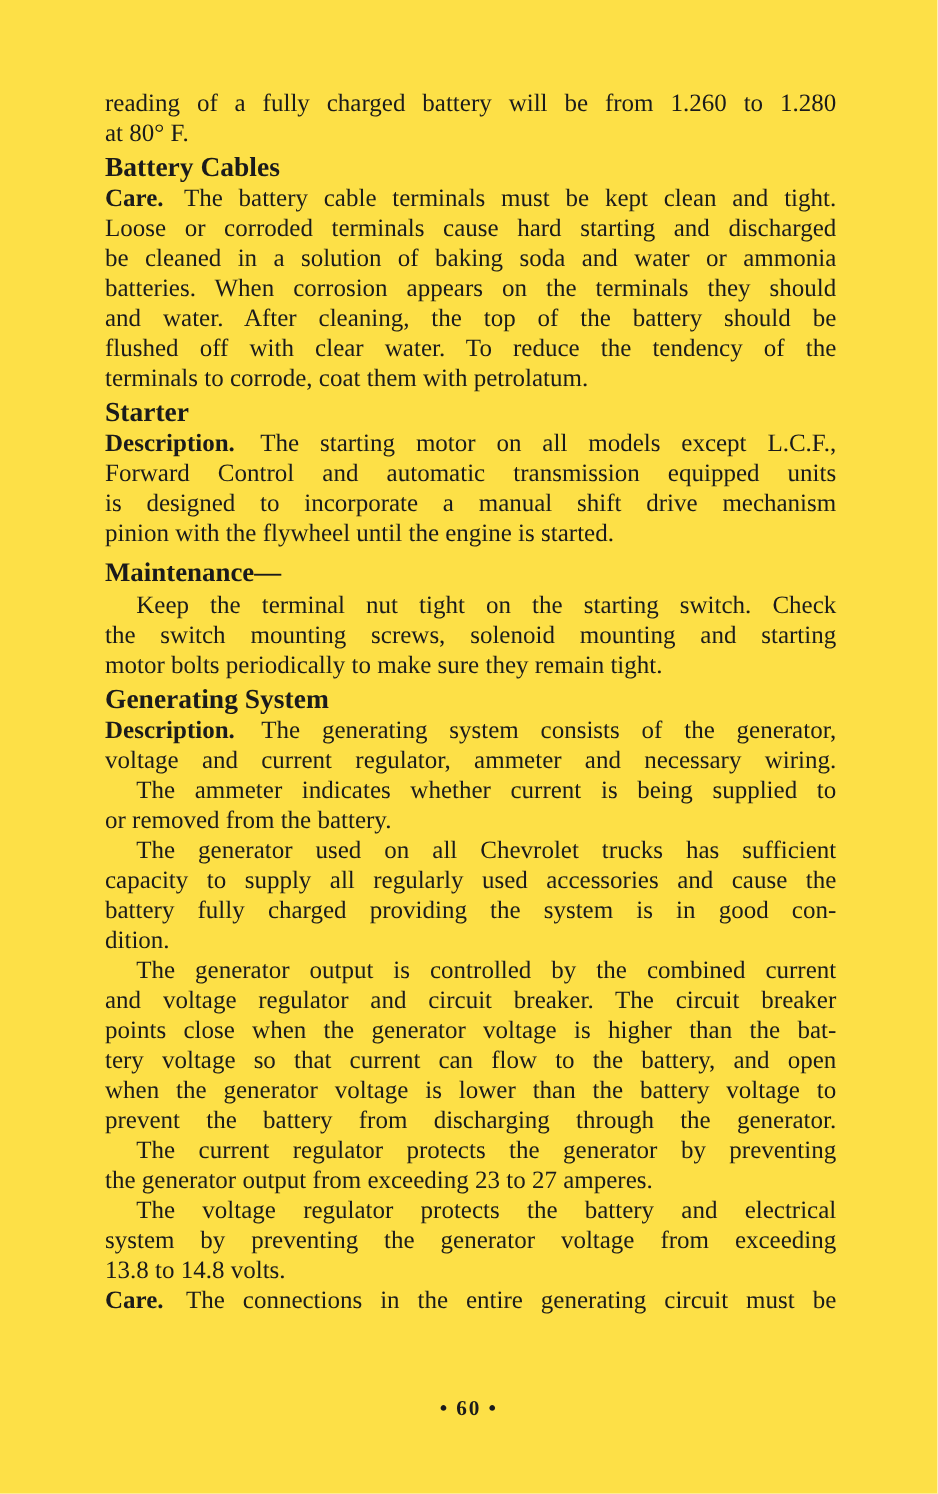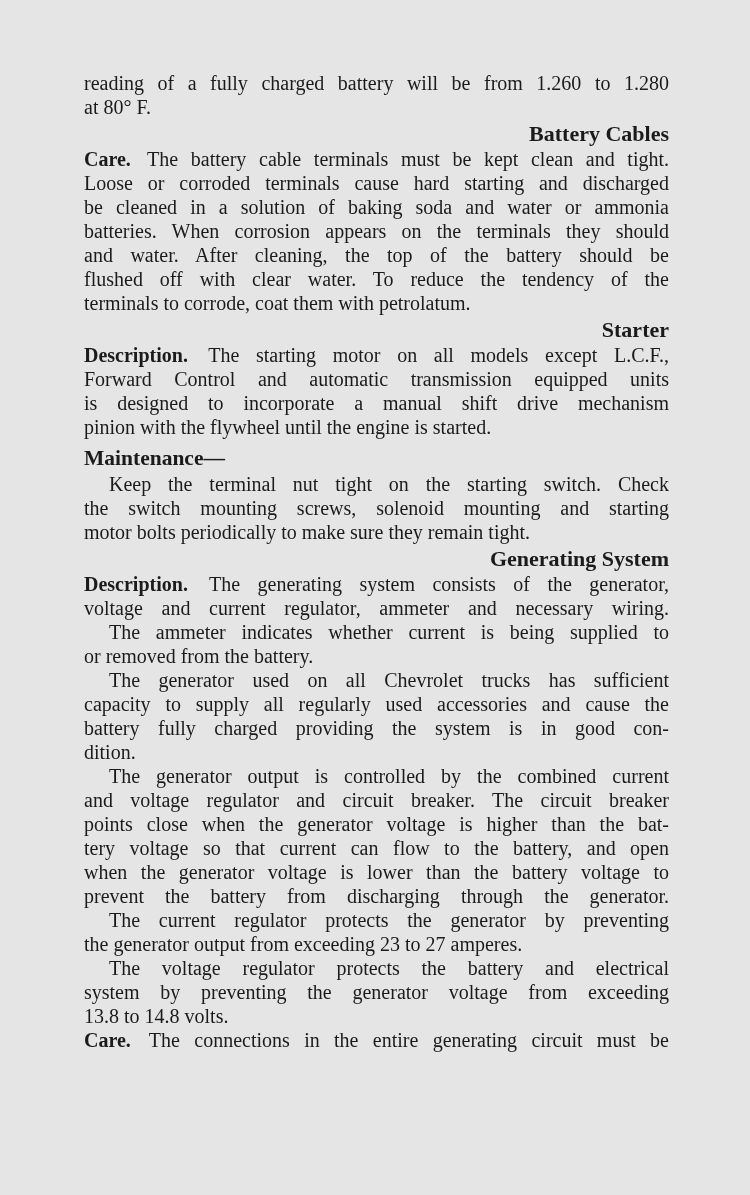--- a/index.html
+++ b/index.html
@@ -1,19 +1,19 @@
 <!DOCTYPE html>
 <html><head>
 <meta charset="utf-8">
 <style>
   html,body { margin:0; padding:0; background:#ffffff; }
   .page {
     position:relative;
     width:750px; height:1195px;
-    background:#e5e5e5;
+    background:#fde047;
     overflow:hidden;
     font-family:"Liberation Serif","DejaVu Serif",serif;
     color:#1b1b1b;
   }
   .content {
     position:absolute;
     left:84px; top:71px;
     width:585px;
   }
   .line {
@@ -24,21 +24,21 @@
     text-justify:inter-word;
     white-space:normal;
   }
   .line.last { text-align-last:left; }
   .line.indent { text-indent:25px; }
   .lead { font-weight:bold; padding-right:4px;margin-top:17px; }
   .h-center {
     font-size:22px;
     line-height:27px;
     font-weight:bold;
-    text-align:right;
+    text-align:left;
     margin:1px 0 0 0;
   }
   .h-left {
     font-size:21.5px;
     line-height:27px;
     font-weight:bold;
     text-align:left;
     margin:6px 0 0 0;
   }
   .page-number {
@@ -130,13 +130,14 @@
       <div class="line">system by preventing the generator voltage from exceeding</div>
       <div class="line last">13.8 to 14.8 volts.</div>
     </div>
 
     <div>
       <div class="line"><span class="lead">Care.</span><span> The connections in the entire generating circuit must be</span></div>
     </div>
 
   </div>
 
+  <div class="page-number">• 60 •</div>
 </div>
 
 </body></html>

